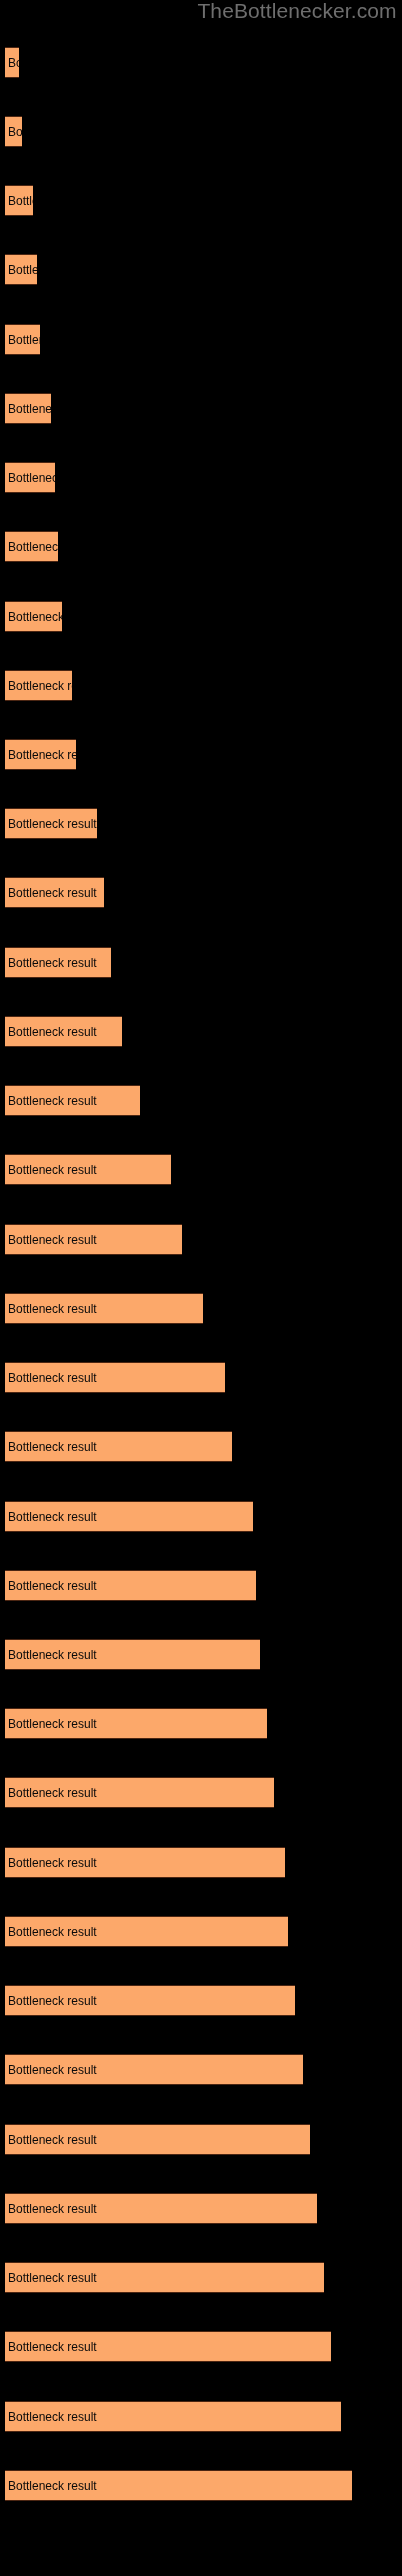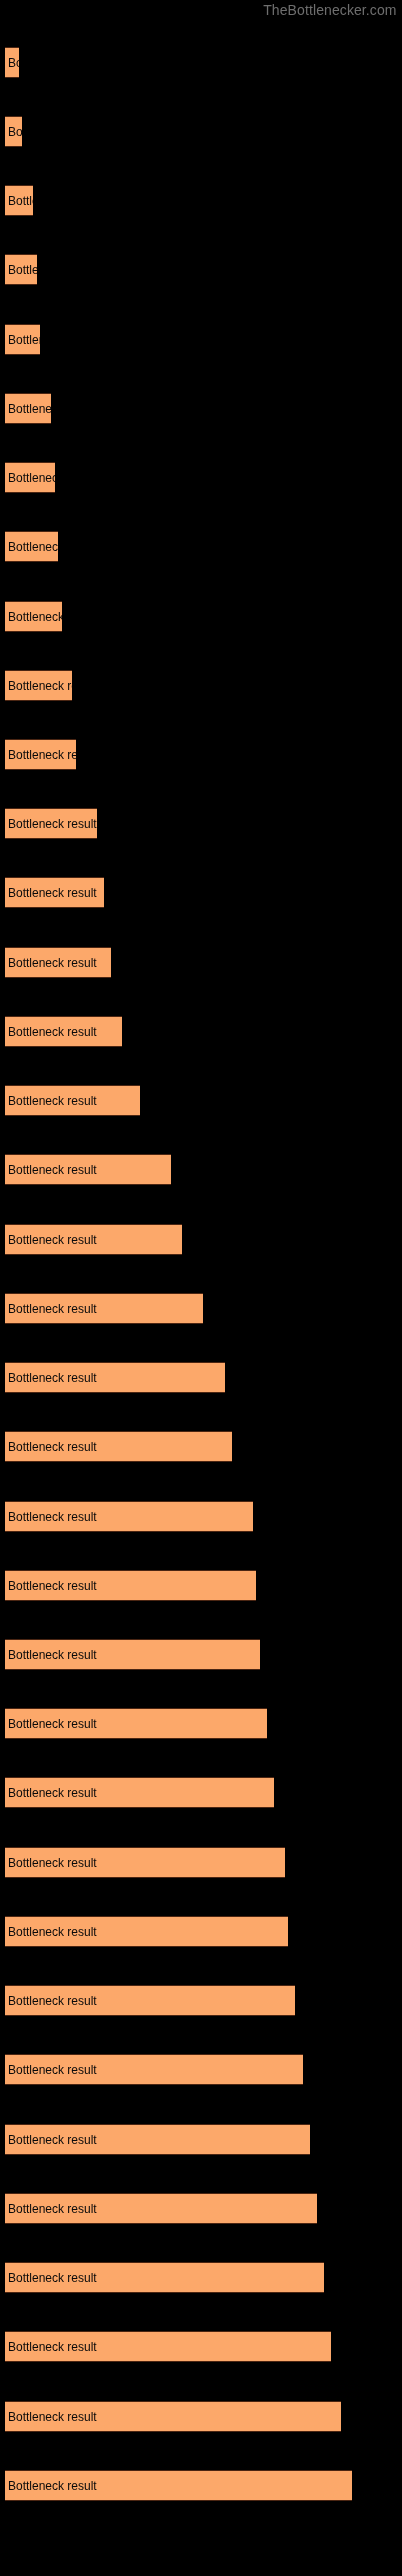--- a/index.html
+++ b/index.html
@@ -12,21 +12,21 @@
     height: 2576px;
     position: relative;
     overflow: hidden;
     font-family: "Liberation Sans", sans-serif;
   }
 
   .watermark {
     position: absolute;
     top: 0px;
     right: 6.4px;
-    font-size: 14px;
+    font-size: 21px;
     color: #6e6e6e;
     letter-spacing: 0.1px;
     white-space: nowrap;
     line-height: 21px;
     font-family: "Liberation Sans", sans-serif;
   }
 
   .chart {
     position: absolute;
     left: 0;

